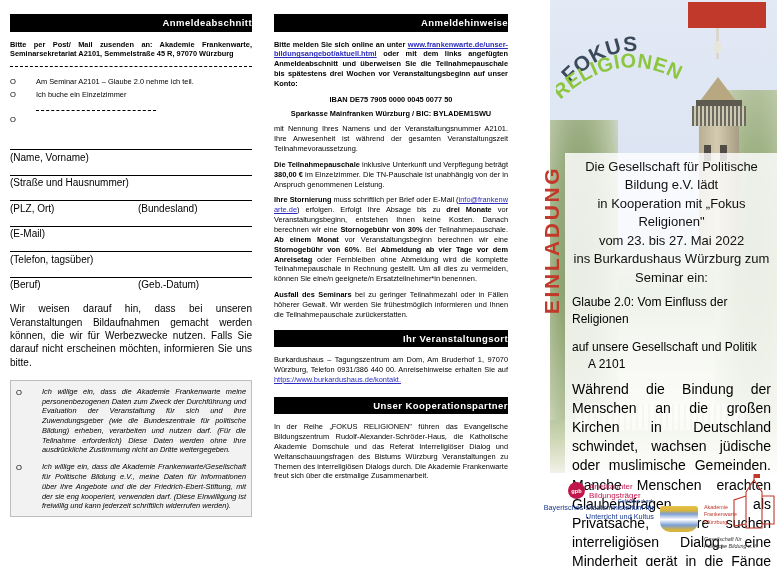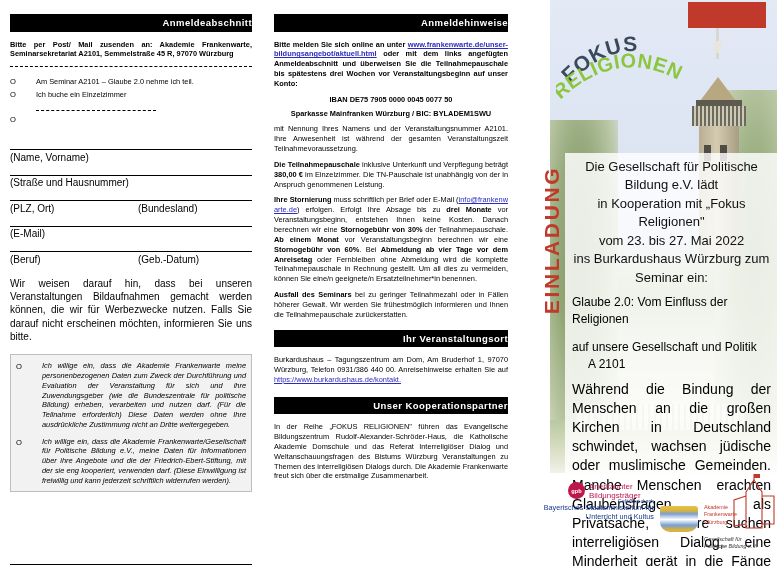--- a/index.html
+++ b/index.html
@@ -142,20 +142,24 @@
         <span>(PLZ, Ort)</span>
         <span class="r">(Bundesland)</span>
       </div>
     </div>
     <div>
       <div class="fline"></div>
       <div class="flabel">(E-Mail)</div>
     </div>
     <div>
       <div class="fline"></div>
+      <div class="flabel">(Telefon, tagsüber)</div>
+    </div>
+    <div>
+      <div class="fline"></div>
       <div class="flabel">
         <span>(Beruf)</span>
         <span class="r">(Geb.-Datum)</span>
       </div>
     </div>
 
     <div class="notice">Wir weisen darauf hin, dass bei unseren Veranstaltungen Bildaufnahmen gemacht werden können, die wir für Werbezwecke nutzen. Falls Sie darauf nicht erscheinen möchten, informieren Sie uns bitte.</div>
 
     <div class="consent">
       <div class="optrow blk">

